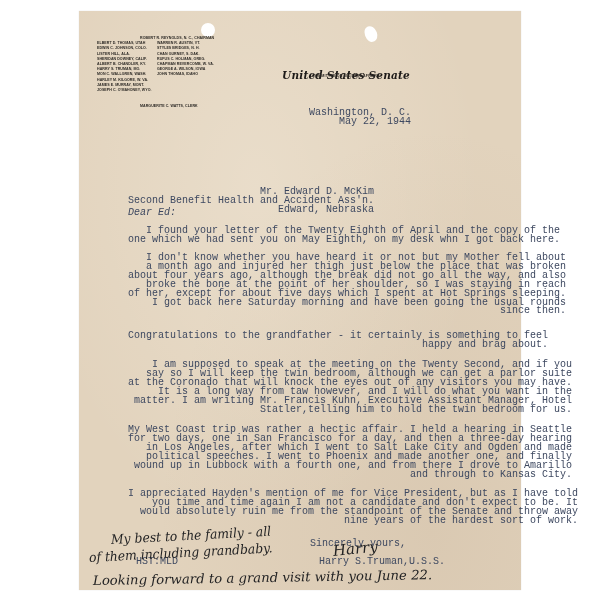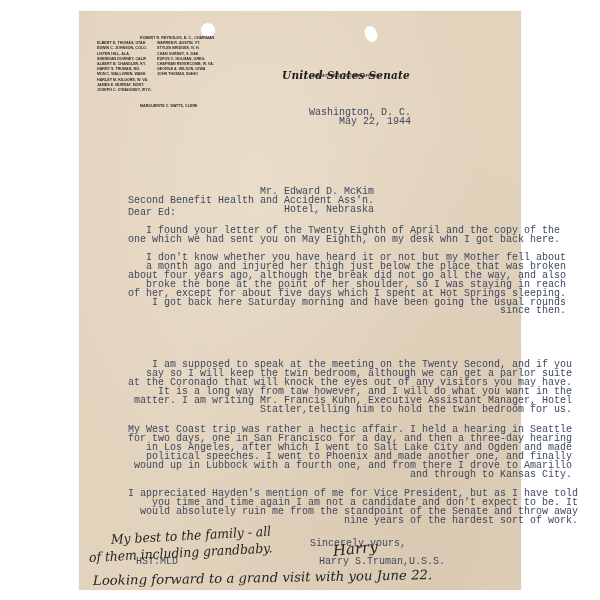--- a/index.html
+++ b/index.html
@@ -31,21 +31,21 @@
     position:absolute; left:182px; top:63px; width:170px; text-align:center;
     font-family:"Liberation Sans", sans-serif; font-weight:bold;
     font-size:3.6px; color:#2d2a26; letter-spacing:0.2px;
   }
   .typed {
     font-family:"Liberation Mono", monospace; color:#3d4860;
     font-size:10px; line-height:8.9px; white-space:pre;text-align:right;
   }
   .dateline { position:absolute; left:230px; top:98px; }
   .address { position:absolute; left:49px; top:177px; }
-  .salutation { position:absolute; left:49px; top:198px; }
+  .salutation { position:absolute; left:49px; top:198px;font-style:italic; }
   .para { position:absolute; left:49px; }
   .closing { position:absolute; left:231px; top:518px;margin-top:11px; }
   .signame { position:absolute; left:231px; top:547px;padding-left:9px; }
   .initials { position:absolute; left:57px; top:547px; }
   .handwriting {
     position:absolute; font-family:"DejaVu Serif", serif; font-style:italic;
     color:#232324; white-space:nowrap; transform-origin:left center;
   }
   .hw1 { left:32px; top:521px; font-size:13px; transform:rotate(-3deg) scaleX(0.95); }
   .hw2 { left:10px; top:539px; font-size:13px; transform:rotate(-3deg) scaleX(0.95); }
@@ -83,33 +83,35 @@
       <div>JOHN THOMAS, IDAHO</div>
     </div>
     <div class="clerk">MARGUERITE C. WATTS, CLERK</div>
   </div>
 
   <div class="senate-title">United States Senate</div>
   <div class="committee-name">COMMITTEE ON MILITARY AFFAIRS</div>
 
   <div class="typed dateline"><div>Washington, D. C.</div><div>May 22, 1944</div></div>
 
-  <div class="typed address"><div>Mr. Edward D. McKim</div><div>Second Benefit Health and Accident Ass'n.</div><div>Hotel, Nebraska</div></div>
+  <div class="typed address"><div>Mr. Edward D. McKim</div><div>Second Benefit Health and Accident Ass'n.</div><div>Edward, Nebraska</div></div>
 
   <div class="typed salutation">Dear Ed:</div>
 
   <div class="typed para" style="top:216px;">I found your letter of the Twenty Eighth of April and the copy of the
 one which we had sent you on May Eighth, on my desk whn I got back here.</div>
   <div class="typed para" style="top:243px;">I don't know whether you have heard it or not but my Mother fell about
 a month ago and injured her thigh just below the place that was broken
 about four years ago, although the break did not go all the way, and also
 broke the bone at the point of her shoulder, so I was staying in reach
 of her, except for about five days which I spent at Hot Springs sleeping.
 I got back here Saturday morning and have been going the usual rounds
 since then.</div>
+  <div class="typed para" style="top:321px;">Congratulations to the grandfather - it certainly is something to feel
+happy and brag about.</div>
   <div class="typed para" style="top:350px;">I am supposed to speak at the meeting on the Twenty Second, and if you
 say so I will keep the twin bedroom, although we can get a parlor suite
 at the Coronado that will knock the eyes out of any visitors you may have.
 It is a long way from taw however, and I will do what you want in the
 matter. I am writing Mr. Francis Kuhn, Executive Assistant Manager, Hotel
 Statler,telling him to hold the twin bedroom for us.</div>
   <div class="typed para" style="top:415px;">My West Coast trip was rather a hectic affair. I held a hearing in Seattle
 for two days, one in San Francisco for a day, and then a three-day hearing
 in Los Angeles, after which I went to Salt Lake City and Ogden and made
 political speeches. I went to Phoenix and made another one, and finally

